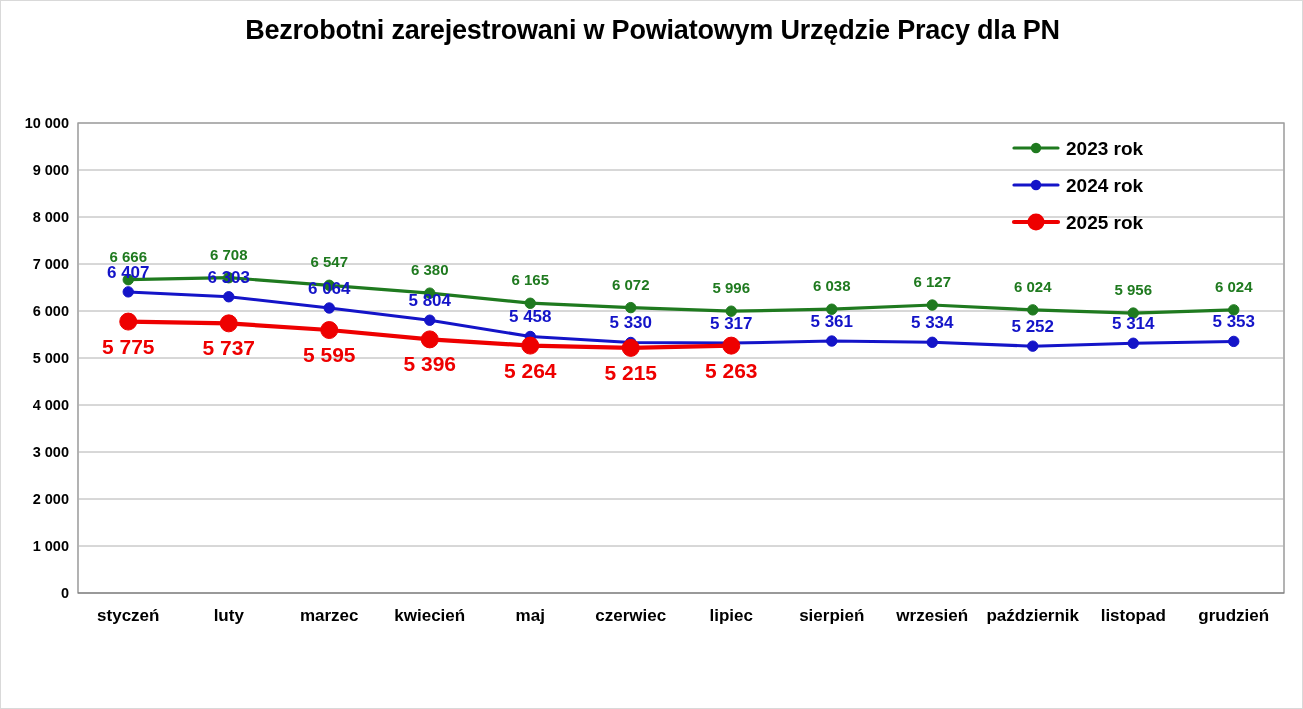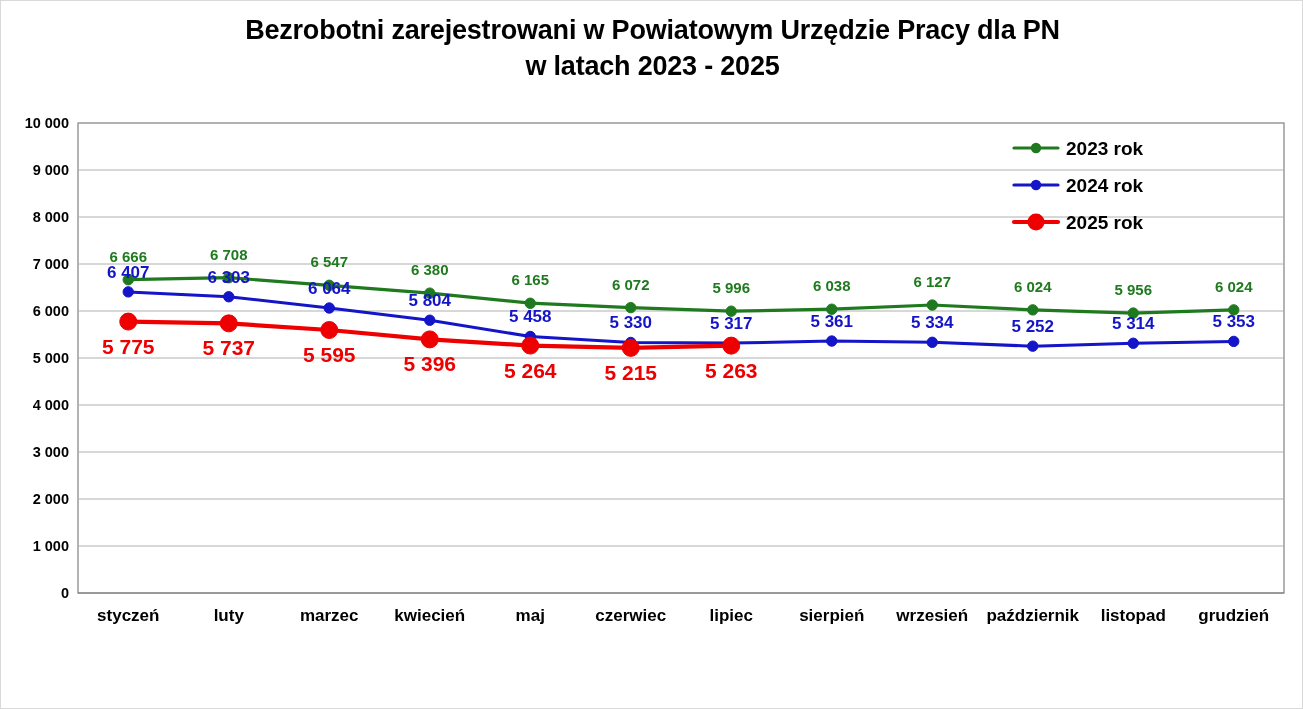--- a/index.html
+++ b/index.html
@@ -81,21 +81,20 @@
     fill: #000000;
   }
 </style>
 </head>
 <body>
 
 <div id="page">
 
   <div id="chart-title">
     <span>Bezrobotni zarejestrowani w Powiatowym Urzędzie Pracy dla PN</span>
-    <span class="line2">w latach 2023 - 2025</span>
   </div>
 
   <div id="plot-wrap">
     <svg id="chart-svg" width="1303" height="540" viewBox="0 0 1303 540">
 
       <rect id="plot-frame" x="77" y="12" width="1206" height="470" fill="#ffffff" stroke="#808080" stroke-width="1.2"></rect>
       <g id="gridlines">
           <line x1="77" y1="482" x2="1283" y2="482" stroke="#808080" stroke-width="1.2"></line>
           <line x1="77" y1="435" x2="1283" y2="435" stroke="#b0b0b0" stroke-width="1"></line>
           <line x1="77" y1="388" x2="1283" y2="388" stroke="#b0b0b0" stroke-width="1"></line>

